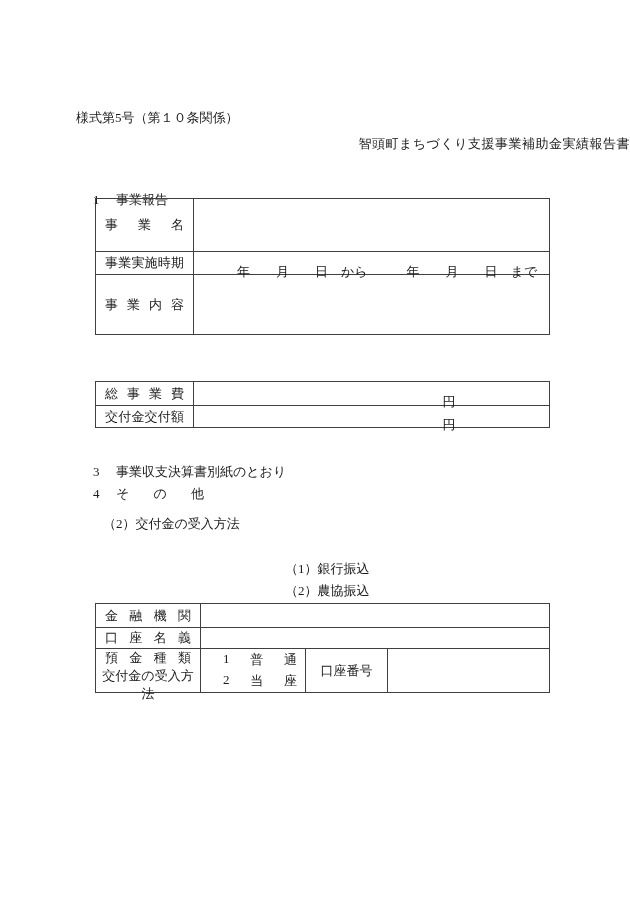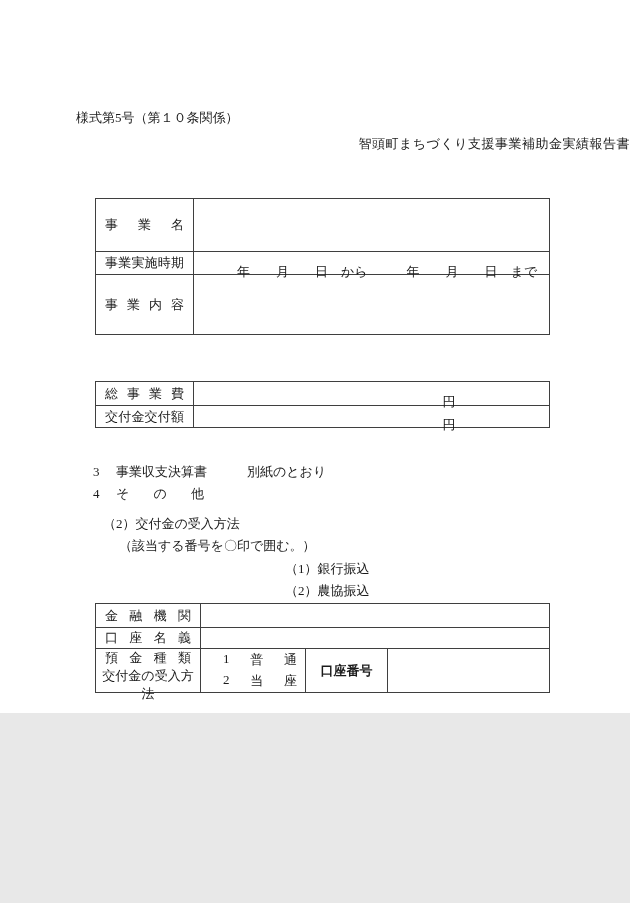--- a/index.html
+++ b/index.html
@@ -1,18 +1,18 @@
 <!DOCTYPE html>
 <html><head>
 <meta charset="utf-8">
 <style>
   html,body{margin:0;padding:0;background:#e8e8e8;}
   .page{
     position:relative;
-    width:630px;height:713px;
+    width:630px;height:903px;
     margin:0 auto;
     background:#ffffff;
     font-family:"Liberation Serif","DejaVu Serif",serif;
     font-size:13px;
     color:#1b1b1b;
     overflow:hidden;
   }
   .line{position:absolute;line-height:16px;white-space:pre;}
   .num{display:inline-block;width:23px;}
   .title{left:0;width:630px;text-align:right;letter-spacing:0.5px;}
@@ -24,39 +24,42 @@
   .lcell{width:98px;flex:0 0 98px;border-right:1px solid #3f3f3f;box-sizing:border-box;
          display:flex;justify-content:space-between;align-items:center;padding:0 9px;}
   .lcell3{width:105px;flex:0 0 105px;border-right:1px solid #3f3f3f;box-sizing:border-box;
          display:flex;justify-content:space-between;align-items:center;padding:0 9px;}
   .vcell{flex:1;display:flex;align-items:center;box-sizing:border-box;white-space:pre;margin-top:17px;}
   .period{padding-left:43px;}
   .yen{margin-left:70%;}
 
   .cellcol{box-sizing:border-box;display:flex;flex-direction:column;justify-content:space-evenly;border-right:1px solid #3f3f3f;}
   .w105{width:105px;flex:0 0 105px;}
-  .w82{width:82px;flex:0 0 82px;font-weight:bold;}
+  .w82{width:82px;flex:0 0 82px;}
   .spreadrow{display:flex;justify-content:space-between;padding:0 9px;}
   .optrow{display:flex;justify-content:space-between;padding:0 8px 0 22px;}
   .centertxt{text-align:center;padding:0;}
   .ccell{display:flex;align-items:center;justify-content:center;box-sizing:border-box;}
   .lastcell{flex:1;}
 
   .inline-spread{display:inline-flex;justify-content:space-between;width:88px;vertical-align:bottom;}
-  .note-gap{margin-left:40px;}
+  .note-gap{}
 </style>
 </head>
 <body>
 
 <div class="page">
 
   <div class="line" style="left:76px;top:110px">様式第5号（第１０条関係）</div>
 
   <div class="line title" style="top:136px">智頭町まちづくり支援事業補助金実績報告書</div>
 
+  <div class="line" style="left:80px;top:176px">
+    <span class="num">1</span><span>事業報告</span>
+  </div>
 
   <div class="tbl" style="top:198px">
     <div class="trow" style="height:52px">
       <div class="lcell">
           <span>事</span>
           <span>業</span>
           <span>名</span>
         </div>
       <div class="vcell"></div>
     </div>
@@ -110,21 +113,20 @@
     <span class="num">3</span><span>事業収支決算書</span><span class="note-gap">別紙のとおり</span>
   </div>
 
   <div class="line" style="left:80px;top:470px">
     <span class="num">4</span><span class="inline-spread"><span>そ</span><span>の</span><span>他</span></span>
   </div>
 
 
   <div class="line" style="left:103px;top:516px">（2）交付金の受入方法</div>
 
-  <div class="line" style="left:119px;top:538px">（該当する番号を〇印で囲む。）</div>
 
   <div class="line" style="left:285px;top:561px">（1）銀行振込</div>
 
   <div class="line" style="left:285px;top:583px">（2）農協振込</div>
 
   <div class="tbl" style="top:603px">
     <div class="trow" style="height:23px">
       <div class="lcell3">
           <span>金</span>
           <span>融</span>

